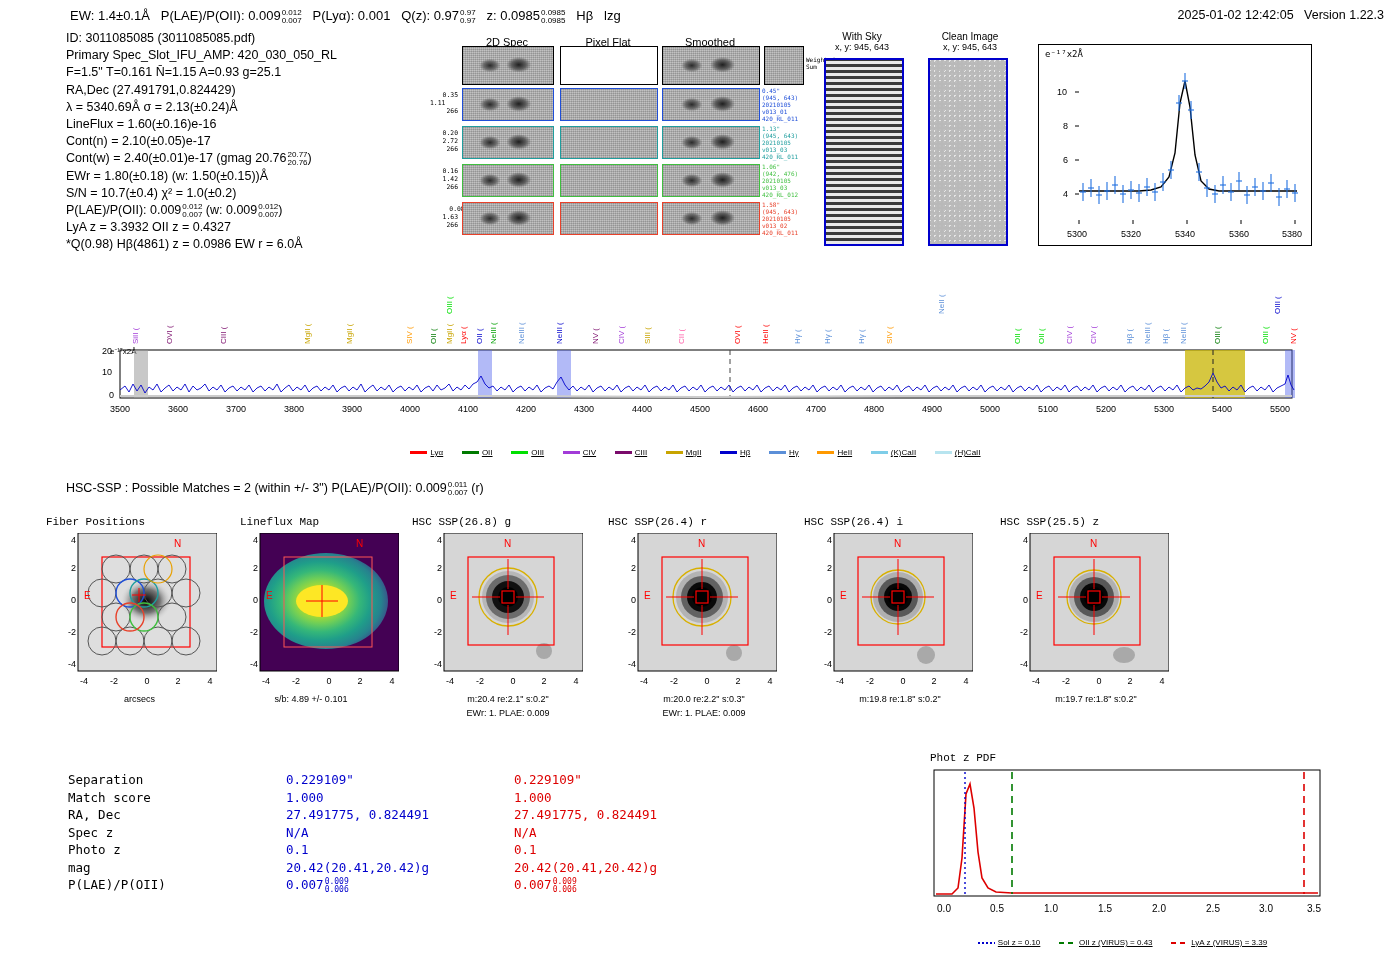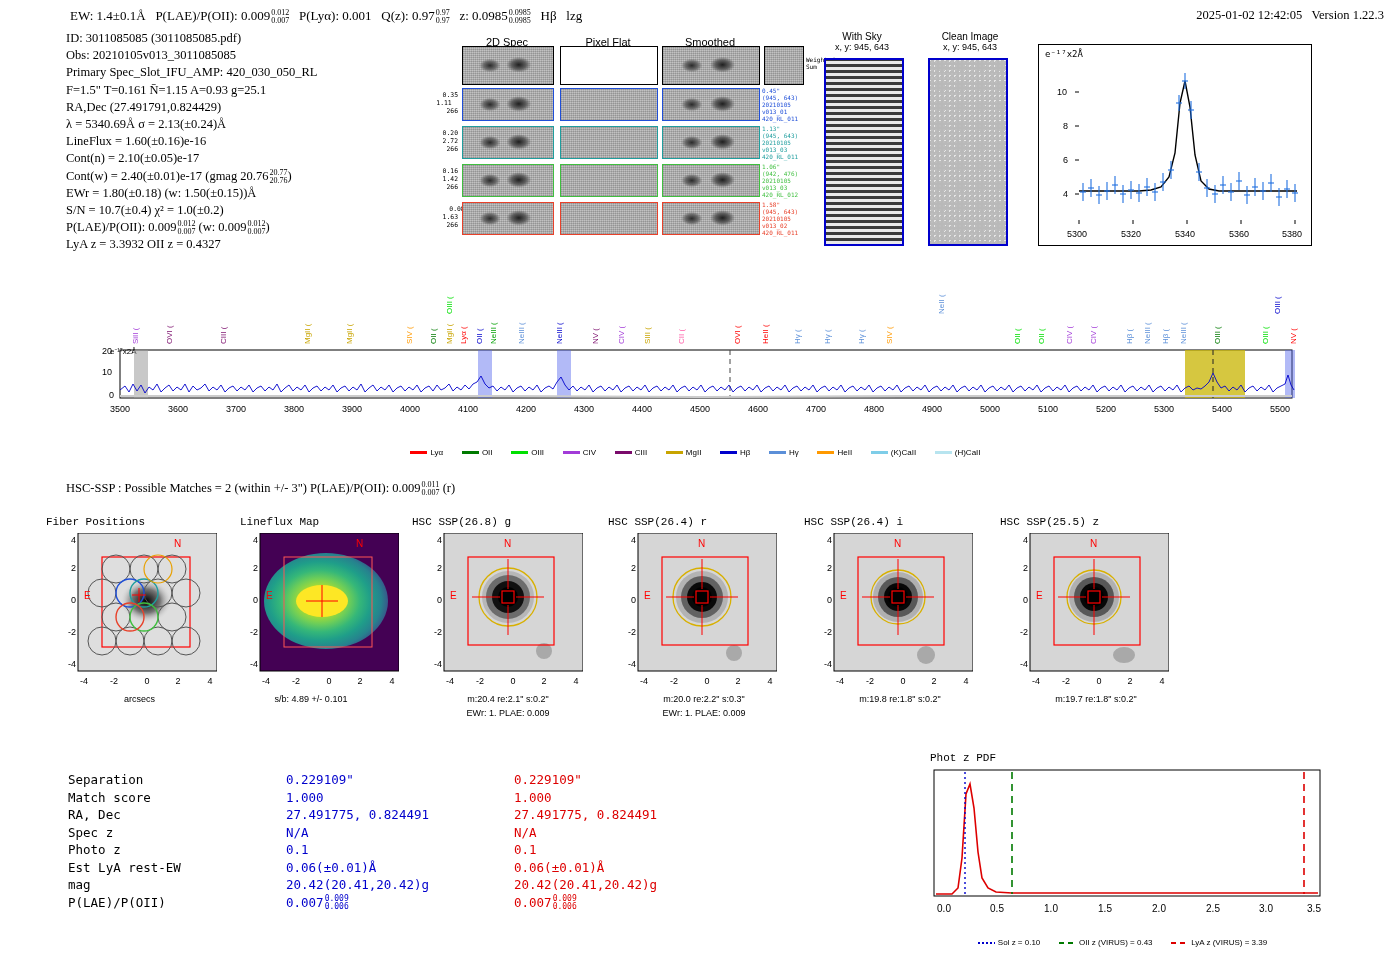--- a/index.html
+++ b/index.html
@@ -1,17 +1,17 @@
 <!DOCTYPE html>
 <html><head>
 <meta charset="utf-8">
 <style>
   html,body{margin:0;padding:0;background:#ffffff;}
   body{width:1400px;height:953px;position:relative;font-family:"DejaVu Sans Mono",monospace;color:#000;}
-  .mono{font-family:Liberation Serif, serif;}
+  .mono{font-family:Liberation Sans, sans-serif;}
   .abs{position:absolute;}
   
   #hdr-line{top:8px;left:70px;font-size:13px;letter-spacing:0px;}
   #hdr-right{top:8px;right:16px;font-size:12.5px;}
   .fracbox{display:inline-block;vertical-align:middle;font-size:8px;line-height:8px;text-align:left;margin-left:1px;}
   
   #info{top:30px;left:66px;font-size:12.5px;line-height:17.2px;}
   
   .panel-title{font-size:11px;text-align:center;font-family:"Liberation Sans",sans-serif;}
   .noise{background-image:
@@ -23,21 +23,21 @@
       radial-gradient(ellipse 14px 9px at 30% 50%, #2b2b2b 0%, #6a6a6a 45%, rgba(150,150,150,0) 75%),
       radial-gradient(ellipse 16px 10px at 62% 48%, #1f1f1f 0%, #5e5e5e 45%, rgba(150,150,150,0) 78%),
       repeating-linear-gradient(0deg, rgba(0,0,0,.10) 0 1px, rgba(255,255,255,.10) 1px 2px),
       repeating-linear-gradient(90deg, rgba(0,0,0,.09) 0 1px, rgba(255,255,255,.09) 1px 2px);
       background-color:#b5b5b5;}
   .tiny{font-size:6px;line-height:7px;font-family:"DejaVu Sans Mono",monospace;}
   .tiny-l{font-size:6.4px;line-height:7.4px;}
   
   #spec-wrap{top:272px;left:100px;width:1200px;height:185px;}
   
-  .lgd-item{display:inline-block;margin-right:9px;font-size:8px;font-family:"Liberation Sans",sans-serif;}
+  .lgd-item{display:inline-block;margin-right:9px;font-size:8px;font-family:"Liberation Sans",sans-serif;text-decoration:underline;}
   .lgd-sw{display:inline-block;width:17px;height:3px;vertical-align:middle;margin-right:3px;}
   
   .cut-title{font-size:11px;font-family:Liberation Mono, monospace;text-align:left;}
   .cap{font-size:9px;font-family:"Liberation Sans",sans-serif;text-align:center;}
   .specklebg{background-color:#d5d5d5;
     background-image:radial-gradient(#bdbdbd 1px, transparent 1px),radial-gradient(#e6e6e6 1px, transparent 1px);
     background-size:4px 4px, 5px 5px;background-position:0 0,2px 3px;}
   table.tbl{border-collapse:collapse;font-family:"DejaVu Sans Mono",monospace;font-size:12.5px;}
   table.tbl td{padding:0 0 2.5px 0;vertical-align:top;}
 </style>
@@ -59,32 +59,32 @@
   &nbsp;
   <span>lzg</span>
 </div>
 <div class="abs mono" id="hdr-right">
   <span>2025-01-02 12:42:05</span>&nbsp;&nbsp;
   <span>Version 1.22.3</span>
 </div>
 
 <div class="abs mono" id="info">
   <div>ID: 3011085085 (3011085085.pdf)</div>
-  <div>Obs: 20210105v013_3011085085</div>
   <div>Primary Spec_Slot_IFU_AMP: 420_030_050_RL</div>
   <div>F=1.5"  T=0.161  N̄=1.15  A=0.93  g=25.1</div>
   <div>RA,Dec (27.491791,0.824429)</div>
   <div>λ = 5340.69Å   σ = 2.13(±0.24)Å</div>
   <div>LineFlux = 1.60(±0.16)e-16</div>
   <div>Cont(n) = 2.10(±0.05)e-17</div>
   <div><span>Cont(w) = 2.40(±0.01)e-17 (gmag 20.76</span><span class="fracbox"><span>20.77</span><br><span>20.76</span></span><span>)</span></div>
   <div>EWr = 1.80(±0.18) (w: 1.50(±0.15))Å</div>
   <div>S/N = 10.7(±0.4)   χ² = 1.0(±0.2)</div>
   <div><span>P(LAE)/P(OII): 0.009</span><span class="fracbox"><span>0.012</span><br><span>0.007</span></span> <span>(w: 0.009</span><span class="fracbox"><span>0.012</span><br><span>0.007</span></span><span>)</span></div>
   <div>LyA z = 3.3932  OII z = 0.4327</div>
+  <div>*Q(0.98) Hβ(4861)  z = 0.0986   EW r = 6.0Å</div>
 </div>
 
 <div class="abs" style="top:36px;left:462px;width:300px;">
   <span class="abs panel-title" style="left:0px;width:90px;">2D Spec</span>
   <span class="abs panel-title" style="left:98px;width:96px;">Pixel Flat</span>
   <span class="abs panel-title" style="left:200px;width:96px;">Smoothed</span>
 </div>
 
 <div class="abs" style="top:46px;left:462px;">
   <div class="abs blob" style="left:0px;top:0px;width:90px;height:37px;border:1px solid #000;"></div>
@@ -92,21 +92,21 @@
   <div class="abs blob" style="left:200px;top:0px;width:96px;height:37px;border:1px solid #000;"></div>
   <div class="abs noise" style="left:302px;top:0px;width:38px;height:37px;border:1px solid #000;"></div>
   <div class="abs tiny" style="left:344px;top:10px;white-space:pre;">Weighted
 Sum</div>
 </div>
 
 <div class="abs" style="top:88px;left:430px;">
 
   <div class="abs" style="top:0px;left:0px;">
     <div class="abs tiny-l" style="left:0px;top:4px;text-align:right;width:28px;">0.35</div>
-    <div class="abs tiny-l" style="left:0px;top:12px;text-align:center;width:28px;">1.11</div>
+    <div class="abs tiny-l" style="left:0px;top:12px;text-align:left;width:28px;">1.11</div>
     <div class="abs tiny-l" style="left:0px;top:20px;text-align:right;width:28px;">266</div>
     <div class="abs blob" style="left:32px;top:0px;width:90px;height:31px;border:1.6px solid #1f4fd8;"></div>
     <div class="abs noise" style="left:130px;top:0px;width:96px;height:31px;border:1.6px solid #1f4fd8;"></div>
     <div class="abs blob" style="left:232px;top:0px;width:96px;height:31px;border:1.6px solid #1f4fd8;"></div>
     <div class="abs tiny" style="left:332px;top:-1px;color:#1f4fd8;">
       <div>0.45"</div>
       <div>(945, 643)</div>
       <div>20210105</div>
       <div>v013_01</div>
       <div>420_RL_011</div>
@@ -724,25 +724,20 @@
       <td>Spec z</td>
       <td style="color:#0000cc;">N/A</td>
       <td style="color:#dd0000;">N/A</td>
     </tr>
     <tr>
       <td>Photo z</td>
       <td style="color:#0000cc;">0.1</td>
       <td style="color:#dd0000;">0.1</td>
     </tr>
     <tr>
-      <td>Est LyA rest-EW</td>
-      <td style="color:#0000cc;">0.06(±0.01)Å</td>
-      <td style="color:#dd0000;">0.06(±0.01)Å</td>
-    </tr>
-    <tr>
       <td>mag</td>
       <td style="color:#0000cc;">20.42(20.41,20.42)g</td>
       <td style="color:#dd0000;">20.42(20.41,20.42)g</td>
     </tr>
     <tr>
       <td>P(LAE)/P(OII)</td>
       <td style="color:#0000cc;"><span>0.007</span><span class="fracbox"><span>0.009</span><br><span>0.006</span></span></td>
       <td style="color:#dd0000;"><span>0.007</span><span class="fracbox"><span>0.009</span><br><span>0.006</span></span></td>
     </tr>
   </tbody>

